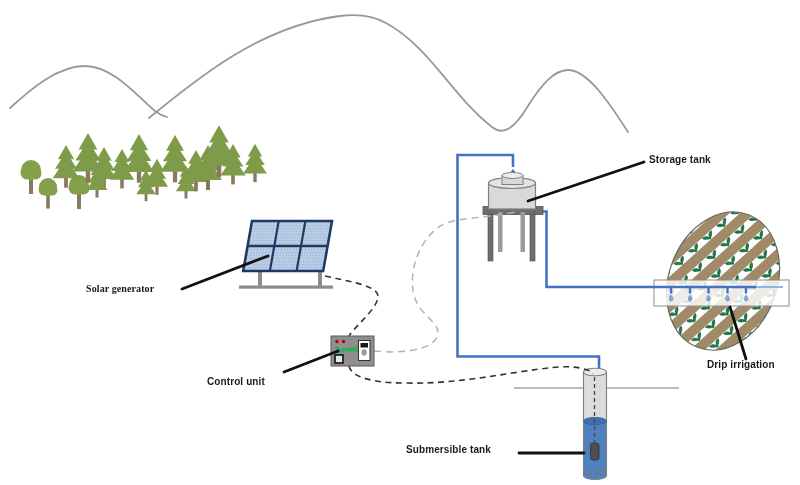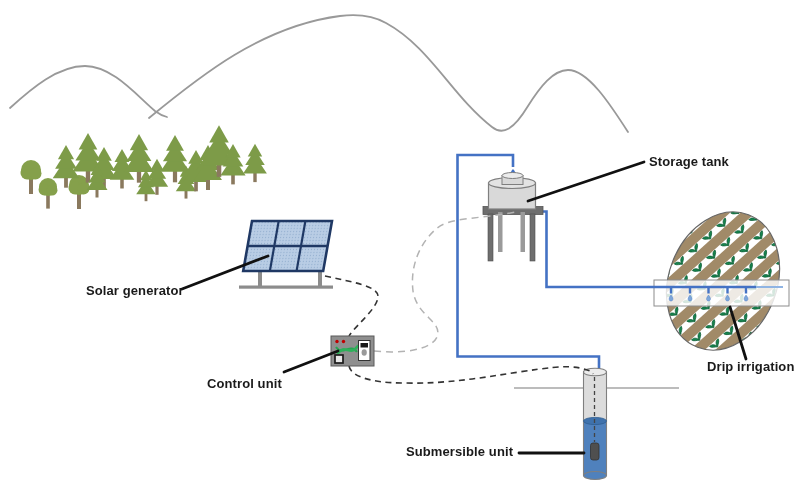--- a/index.html
+++ b/index.html
@@ -2,24 +2,24 @@
 <html><head>
 <meta charset="utf-8">
 <style>
   html,body{margin:0;padding:0;background:#fff;}
   #stage{
     position:relative;width:800px;height:485px;background:#ffffff;overflow:hidden;
     font-family:"Liberation Sans", sans-serif;
   }
   #art{position:absolute;left:0;top:0;}
   .lbl{
-    position:absolute;font-weight:700;font-size:13px;color:#1a1a1a;
+    position:absolute;font-weight:700;font-size:10px;color:#1a1a1a;
     white-space:nowrap;letter-spacing:0.1px;
   }
-  #lbl-solar{left:86px;top:283px;}
+  #lbl-solar{left:86px;top:283px;font-family:Liberation Serif, serif;}
   #lbl-control{left:207px;top:376px;}
   #lbl-tank{left:649px;top:154px;}
   #lbl-pump{left:406px;top:444px;}
   #lbl-drip{left:707px;top:359px;}
 </style>
 </head>
 <body>
 
 <div id="stage">
 
@@ -254,16 +254,16 @@
     <line x1="284" y1="372" x2="338" y2="351"></line>
     <line x1="644" y1="162" x2="528" y2="201"></line>
     <line x1="519" y1="453" x2="584" y2="453"></line>
     <line x1="746" y1="359" x2="730" y2="307"></line>
   </g>
 </svg>
 
 <div class="lbl" id="lbl-solar">Solar generator</div>
 <div class="lbl" id="lbl-control">Control unit</div>
 <div class="lbl" id="lbl-tank">Storage tank</div>
-<div class="lbl" id="lbl-pump">Submersible unit</div>
+<div class="lbl" id="lbl-pump">Submersible tank</div>
 <div class="lbl" id="lbl-drip">Drip irrigation</div>
 
 </div>
 
 </body></html>

